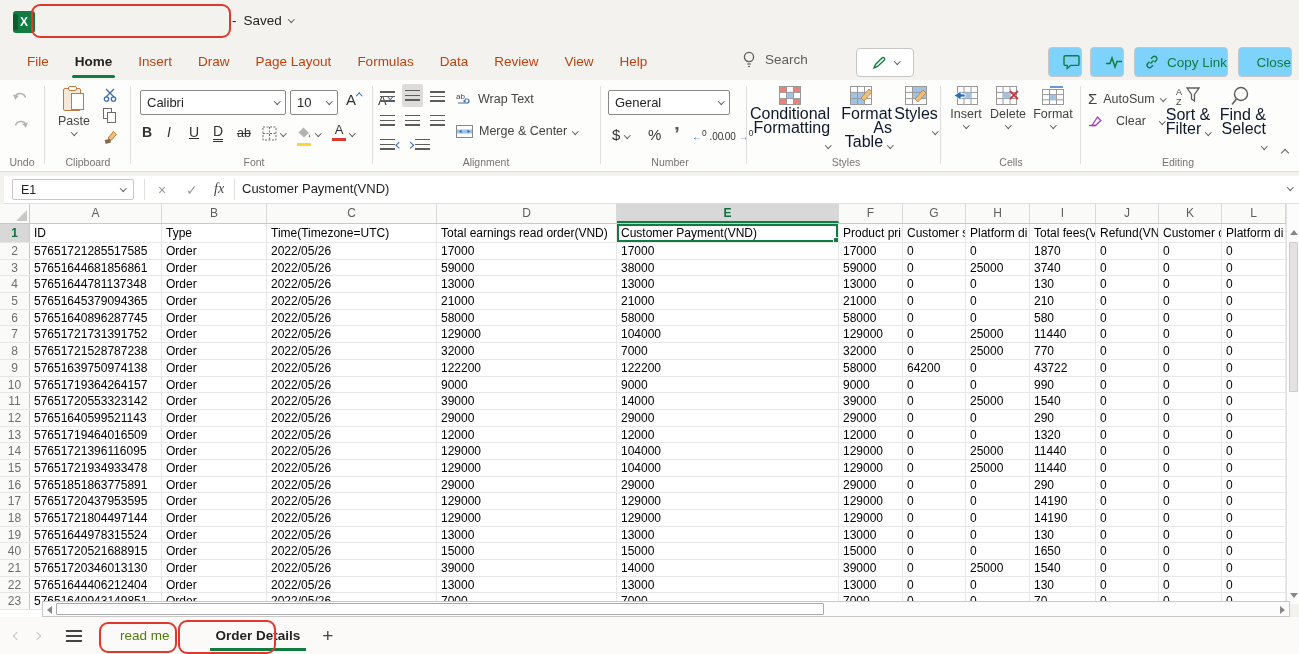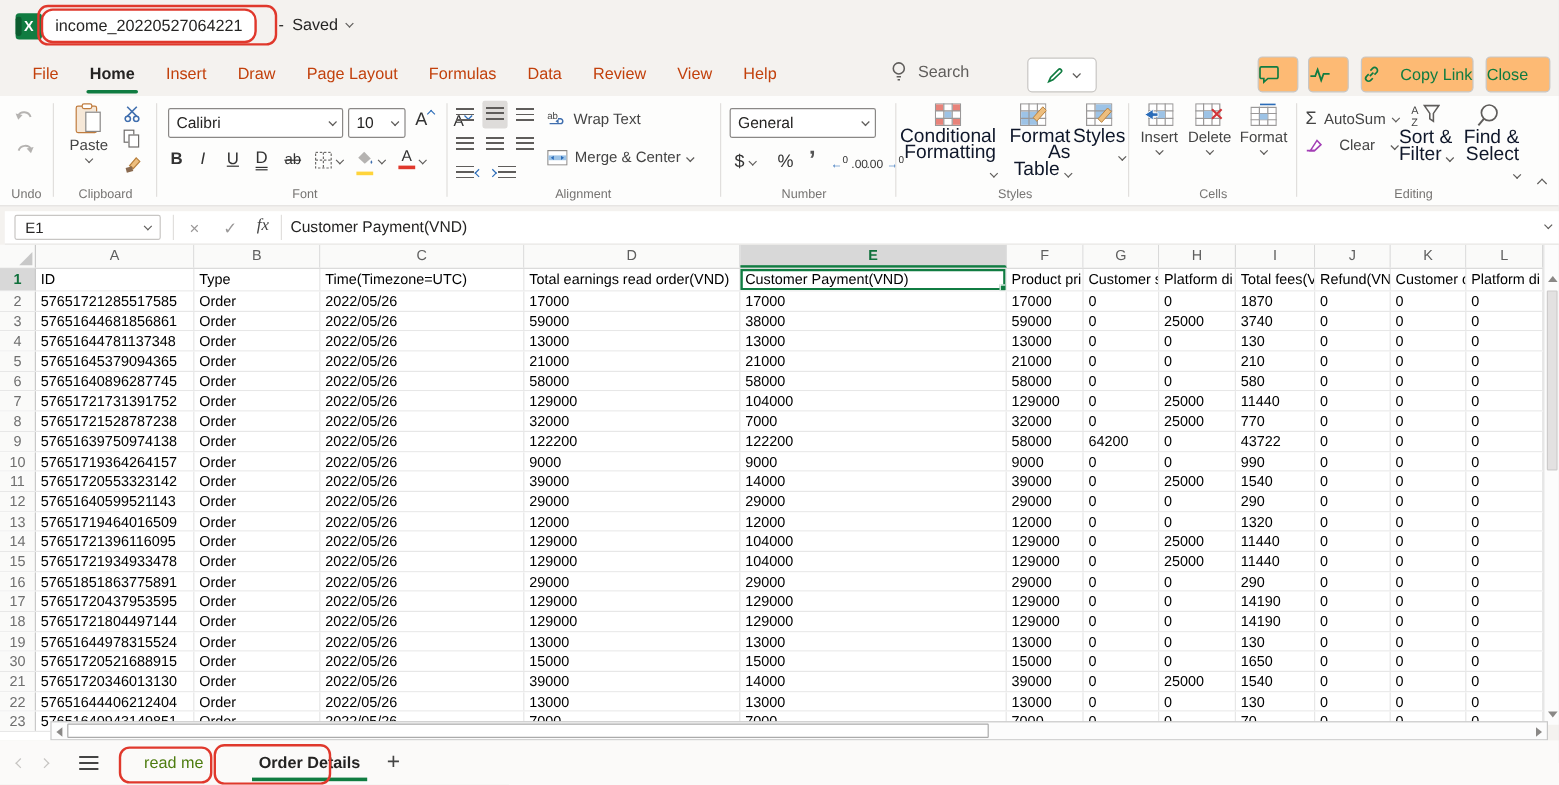--- a/index.html
+++ b/index.html
@@ -17,21 +17,21 @@
   .xlicon::before{content:"";position:absolute;left:0;top:3px;width:5px;height:16px;background:#0B5C2F;border-radius:2px}
   .fnamebox{left:34px;top:7px;height:29px;background:#fff;border:2.5px solid #E0382C;border-radius:10px;display:flex;align-items:center;padding:0 10px;font-size:13.5px;color:#252423}
   .savedwrap{left:232px;top:13px;display:flex;align-items:center;gap:7px;font-size:13.5px;color:#252423}
   
   .tabs{left:14px;top:45px;display:flex;height:34px}
   .rtab{padding:0 13px;line-height:33px;font-size:13.5px;color:#c2410c;position:relative;cursor:default}
   .rtab.active{font-weight:bold;color:#252423}
   .rtab.active::after{content:"";position:absolute;left:10px;right:10px;bottom:1px;height:3px;background:#107C41;border-radius:2px}
   .searchwrap{left:742px;top:51px;display:flex;align-items:center;gap:9px;font-size:13.5px;color:#5F5D5B}
   .penbtn{left:856px;top:48px;width:58px;height:29px;border:1px solid #C8C6C4;border-radius:4px;background:#fff;display:flex;align-items:center;justify-content:center;gap:8px}
-  .topbtn{height:30px;border:1px solid #C8C6C4;border-radius:4px;background:#fdba74;display:flex;align-items:center;justify-content:space-between;gap:7px;color:#107C41;font-size:13.5px}
+  .topbtn{height:30px;border:1px solid #C8C6C4;border-radius:4px;background:#7dd3fc;display:flex;align-items:center;justify-content:flex-end;gap:7px;color:#107C41;font-size:13.5px}
   
   .ribbon{left:0;top:80px;width:1299px;height:92px;background:#FDFDFC;border-bottom:1px solid #E1DFDD}
   .gdiv{top:6px;height:78px;width:1px;background:#E1DFDD}
   .glabel{top:76px;font-size:10.5px;color:#767472;text-align:center}
   .rlbl{font-size:12.5px;color:#444}
   .bigbtn{display:flex;flex-direction:column;align-items:center;gap:2px}
   .ubtn{font-size:16px;color:#B5B3B1;line-height:1}
   .fbox{height:25px;border:1px solid #8A8886;border-radius:2px;background:#fff;display:flex;align-items:center;font-size:13px;color:#252423;padding:0 6px;justify-content:space-between}
   .fmt{font-size:13px;color:#333}
   .alico{display:inline-block;width:15px;height:11px;background:repeating-linear-gradient(to bottom,#5F5D5B 0 1.5px,transparent 1.5px 4.6px)}
@@ -77,23 +77,20 @@
   .stab.active::after{content:"";position:absolute;left:6px;right:6px;bottom:0;height:3px;background:#107C41}
   .annot{border:2.5px solid #E0382C;border-radius:9px;pointer-events:none}
   .plus{font-size:19px;color:#444;margin-left:10px}
 </style>
 </head>
 <body>
 
 <div class="stage">
 
   <div class="abs xlicon">X</div>
-  <div class="abs fnamebox">
-    <span>income_20220527064221</span>
-  </div>
   <div class="abs savedwrap">
     <span>-</span>
     <span>Saved</span>
     <span class="cv s" style="margin-top:-3px"></span>
   </div>
 
   <div class="abs tabs">
     <div class="rtab"><span>File</span></div>
     <div class="rtab active"><span>Home</span></div>
     <div class="rtab"><span>Insert</span></div>
@@ -693,21 +690,21 @@
         <div class="cell" style="width: 222px;">13000</div>
         <div class="cell" style="width: 64px;">13000</div>
         <div class="cell" style="width: 63px;">0</div>
         <div class="cell" style="width: 64px;">0</div>
         <div class="cell" style="width: 66px;">130</div>
         <div class="cell" style="width: 63px;">0</div>
         <div class="cell" style="width: 63px;">0</div>
         <div class="cell" style="width: 64px;">0</div>
       </div>
       <div class="grow">
-        <div class="rn">30</div>
+        <div class="rn">40</div>
         <div class="cell" style="width: 132px;">57651720521688915</div>
         <div class="cell" style="width: 105px;">Order</div>
         <div class="cell" style="width: 170px;">2022/05/26</div>
         <div class="cell" style="width: 180px;">15000</div>
         <div class="cell" style="width: 222px;">15000</div>
         <div class="cell" style="width: 64px;">15000</div>
         <div class="cell" style="width: 63px;">0</div>
         <div class="cell" style="width: 64px;">0</div>
         <div class="cell" style="width: 66px;">1650</div>
         <div class="cell" style="width: 63px;">0</div>

